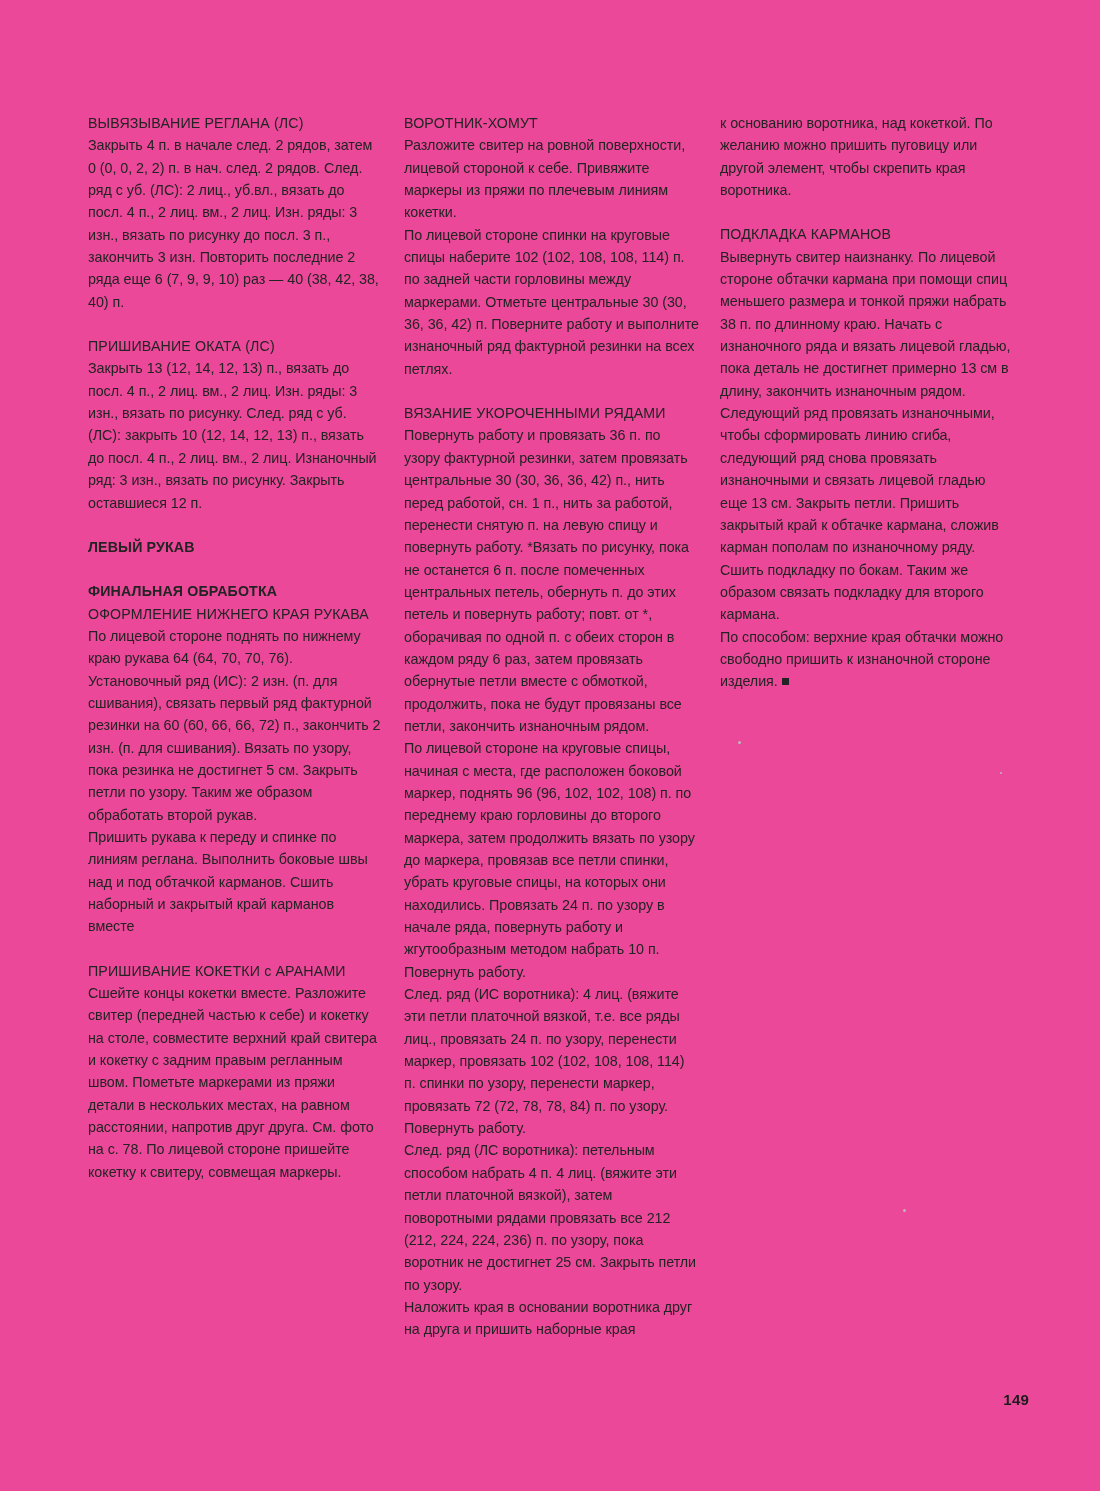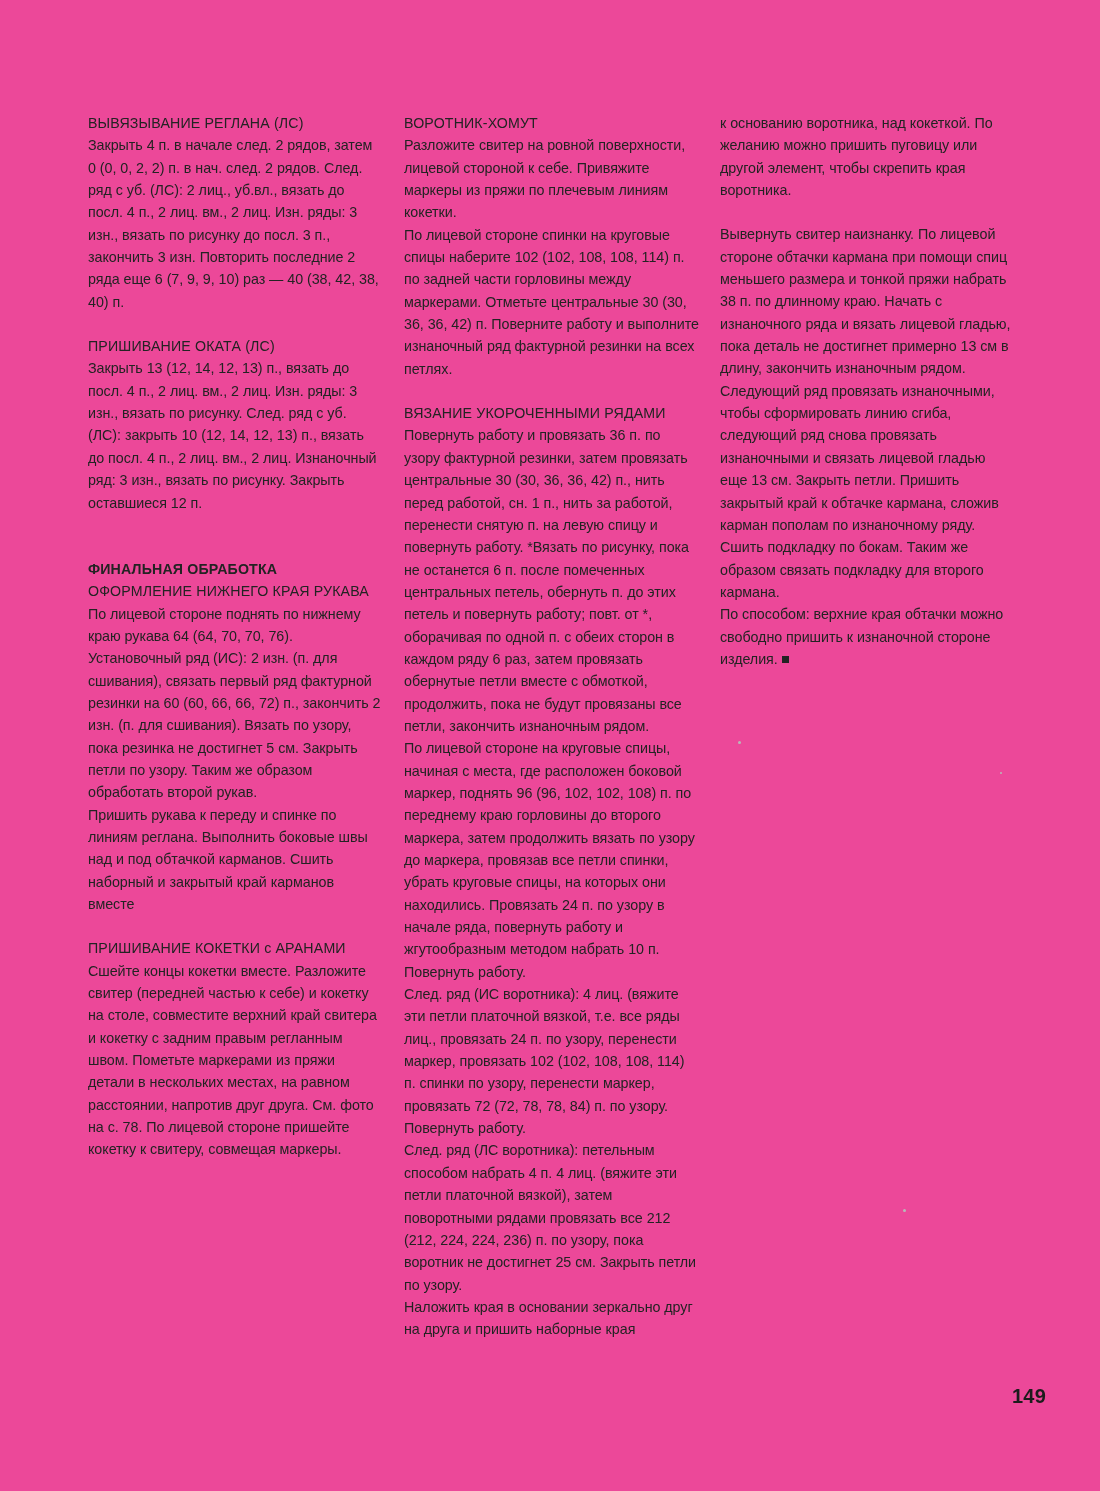--- a/index.html
+++ b/index.html
@@ -56,23 +56,23 @@
   .endmark {
     display: inline-block;
     width: 7px;
     height: 7px;
     background: #232323;
     margin-left: 4px;
     vertical-align: 1px;
   }
   .pagenum {
     position: absolute;
-    right: 54px;
+    right: 71px;
     bottom: 83px;
-    font-size: 20px;
+    font-size: 15px;
     font-weight: bold;
     color: #1c1c1c;
     letter-spacing: 0.2px;
   }
   .speck {
     position: absolute;
     background: #b9b9b9;
     border-radius: 50%;
   }
 </style>
@@ -82,44 +82,46 @@
 <div class="page">
 
   <div class="columns">
     <div class="col">
         <div class="heading">ВЫВЯЗЫВАНИЕ РЕГЛАНА (ЛС)</div>
         <p class="para"><span>Закрыть 4 п. в начале след. 2 рядов, затем 0 (0, 0, 2, 2) п. в нач. след. 2 рядов. След. ряд с уб. (ЛС): 2 лиц., уб.вл., вязать до посл. 4 п., 2 лиц. вм., 2 лиц. </span><b>Изн. ряды:</b><span> 3 изн., вязать по рисунку до посл. 3 п., закончить 3 изн. Повторить последние 2 ряда еще 6 (7, 9, 9, 10) раз — 40 (38, 42, 38, 40) п.</span></p>
         <div class="spacer-sm"></div>
         <div class="heading">ПРИШИВАНИЕ ОКАТА (ЛС)</div>
         <p class="para"><span>Закрыть 13 (12, 14, 12, 13) п., вязать до посл. 4 п., 2 лиц. вм., 2 лиц. </span><b>Изн. ряды:</b><span> 3 изн., вязать по рисунку. </span><b>След. ряд с уб. (ЛС):</b><span> закрыть 10 </span><b>(12, 14,</b><span> 12, 13) п., вязать до посл. 4 п., 2 лиц. вм., 2 лиц. </span><b>Изнаночный ряд:</b><span> 3 изн., вязать по рисунку. Закрыть оставшиеся 12 п.</span></p>
         <div class="spacer-sm"></div>
+        <div class="heading bold">ЛЕВЫЙ РУКАВ</div>
         <div class="spacer-sm"></div>
         <div class="heading bold">ФИНАЛЬНАЯ ОБРАБОТКА</div>
         <div class="heading">ОФОРМЛЕНИЕ НИЖНЕГО КРАЯ РУКАВА</div>
         <p class="para"><span>По лицевой стороне поднять по нижнему краю рукава 64 (64, 70, 70, 76). </span><b>Установочный ряд (ИС):</b><span> 2 изн. (п. для сшивания), связать первый ряд фактурной резинки на 60 (60, 66, 66, 72) п., закончить 2 изн. (п. для сшивания). Вязать по узору, пока резинка не достигнет 5 см. Закрыть петли по узору. Таким же образом обработать второй рукав.</span></p>
         <p class="para"><span>Пришить рукава к переду и спинке по линиям реглана. Выполнить боковые швы над и под обтачкой карманов. Сшить наборный и закрытый край карманов вместе</span></p>
         <div class="spacer-sm"></div>
         <div class="heading">ПРИШИВАНИЕ КОКЕТКИ с АРАНАМИ</div>
         <p class="para"><span>Сшейте концы кокетки вместе. Разложите свитер (передней частью к себе) и кокетку на столе, совместите верхний край свитера и кокетку с задним правым регланным швом. Пометьте маркерами из пряжи детали в нескольких местах, на равном расстоянии, напротив друг друга. См. фото на с. 78. По лицевой стороне пришейте кокетку к свитеру, совмещая маркеры.</span></p>
       </div>
     <div class="col">
         <div class="heading">ВОРОТНИК-ХОМУТ</div>
         <p class="para"><span>Разложите свитер на ровной поверхности, лицевой стороной к себе. Привяжите маркеры из пряжи по плечевым линиям кокетки.</span></p>
         <p class="para"><span>По лицевой стороне спинки на круговые спицы наберите 102 (102, 108, 108, 114) п. по задней части горловины между маркерами. Отметьте центральные 30 (30, 36, 36, 42) п. Поверните работу и выполните изнаночный ряд фактурной резинки на всех петлях.</span></p>
         <div class="spacer-sm"></div>
         <div class="heading">ВЯЗАНИЕ УКОРОЧЕННЫМИ РЯДАМИ</div>
         <p class="para"><span>Повернуть работу и провязать 36 п. по узору фактурной резинки, затем провязать центральные 30 (30, 36, 36, 42) п., нить перед работой, сн. 1 п., нить за работой, перенести снятую п. на левую спицу и повернуть работу. *Вязать по рисунку, пока не останется 6 п. после помеченных центральных петель, обернуть п. до этих петель и повернуть работу; повт. от *, оборачивая по одной п. с обеих сторон в каждом ряду 6 раз, затем провязать обернутые петли вместе с обмоткой, продолжить, пока не будут провязаны все петли, закончить изнаночным рядом.</span></p>
         <p class="para"><span>По лицевой стороне на круговые спицы, начиная с места, где расположен боковой маркер, поднять 96 (96, 102, 102, 108) п. по переднему краю горловины до второго маркера, затем продолжить вязать по узору до маркера, провязав все петли спинки, убрать круговые спицы, на которых они находились. Провязать 24 п. по узору в начале ряда, повернуть работу и жгутообразным методом набрать 10 п. Повернуть работу.</span></p>
         <p class="para"><b>След. ряд (ИС воротника):</b><span> 4 лиц. (вяжите эти петли платочной вязкой, т.е. все ряды лиц., провязать 24 п. по узору, перенести маркер, провязать 102 (102, 108, 108, 114) п. спинки по узору, перенести маркер, провязать 72 (72, 78, 78, 84) п. по узору. Повернуть работу.</span></p>
         <p class="para"><b>След. ряд (ЛС воротника):</b><span> петельным способом набрать 4 п. 4 лиц. (вяжите эти петли платочной вязкой), затем поворотными рядами провязать все 212 (212, 224, 224, 236) п. по узору, пока воротник не достигнет 25 см. Закрыть петли по узору.</span></p>
-        <p class="para"><span>Наложить края в основании зеркально друг на друга и пришить наборные края</span></p>
+        <p class="para"><span>Наложить края в основании воротника друг на друга и пришить наборные края</span></p>
       </div>
     <div class="col">
         <p class="para"><span>к основанию воротника, над кокеткой. По желанию можно пришить пуговицу или другой элемент, чтобы скрепить края воротника.</span></p>
         <div class="spacer-sm"></div>
+        <div class="heading">ПОДКЛАДКА КАРМАНОВ</div>
         <p class="para"><span>Вывернуть свитер наизнанку. По лицевой стороне обтачки кармана при помощи спиц меньшего размера и тонкой пряжи набрать 38 п. по длинному краю. Начать с изнаночного ряда и вязать лицевой гладью, пока деталь не достигнет примерно 13 см в длину, закончить изнаночным рядом. Следующий ряд провязать изнаночными, чтобы сформировать линию сгиба, следующий ряд снова провязать изнаночными и связать лицевой гладью еще 13 см. Закрыть петли. Пришить закрытый край к обтачке кармана, сложив карман пополам по изнаночному ряду. Сшить подкладку по бокам. Таким же образом связать подкладку для второго кармана.</span></p>
         <p class="para"><b>По способом:</b><span> верхние края обтачки можно свободно пришить к изнаночной стороне изделия.</span><span class="endmark"></span></p>
       </div>
   </div>
 
   <div class="speck" style="left:738px; top:741px; width:3px; height:3px;"></div>
   <div class="speck" style="left:903px; top:1209px; width:3px; height:3px;"></div>
   <div class="speck" style="left:1000px; top:772px; width:2px; height:2px;"></div>
 
   <div class="pagenum">149</div>

